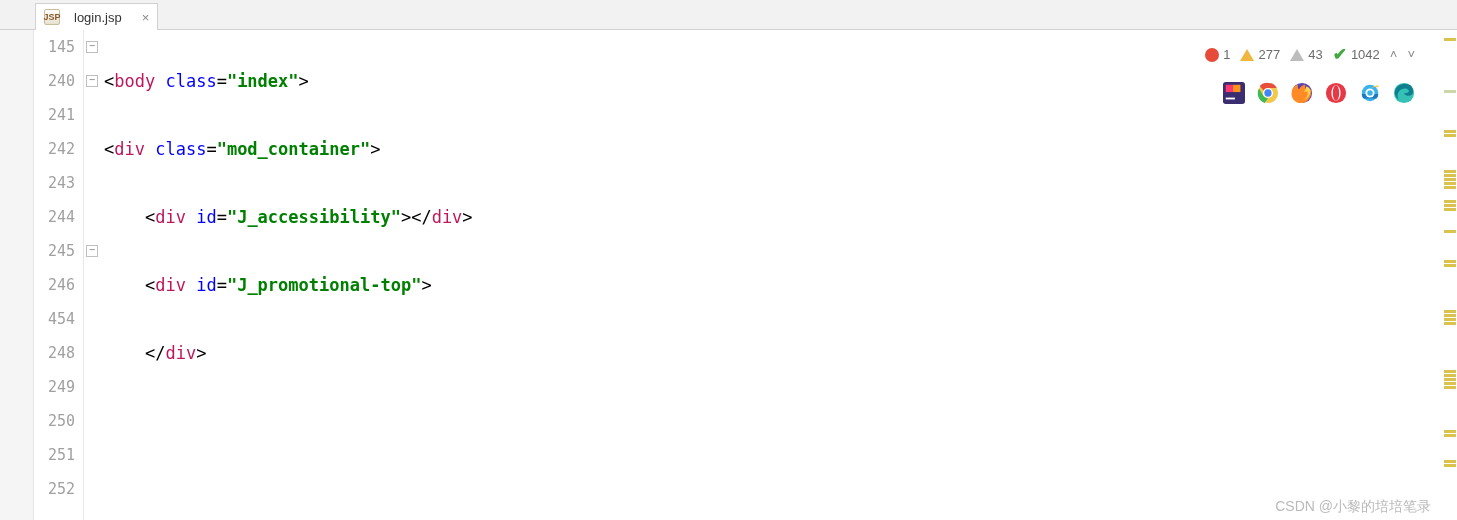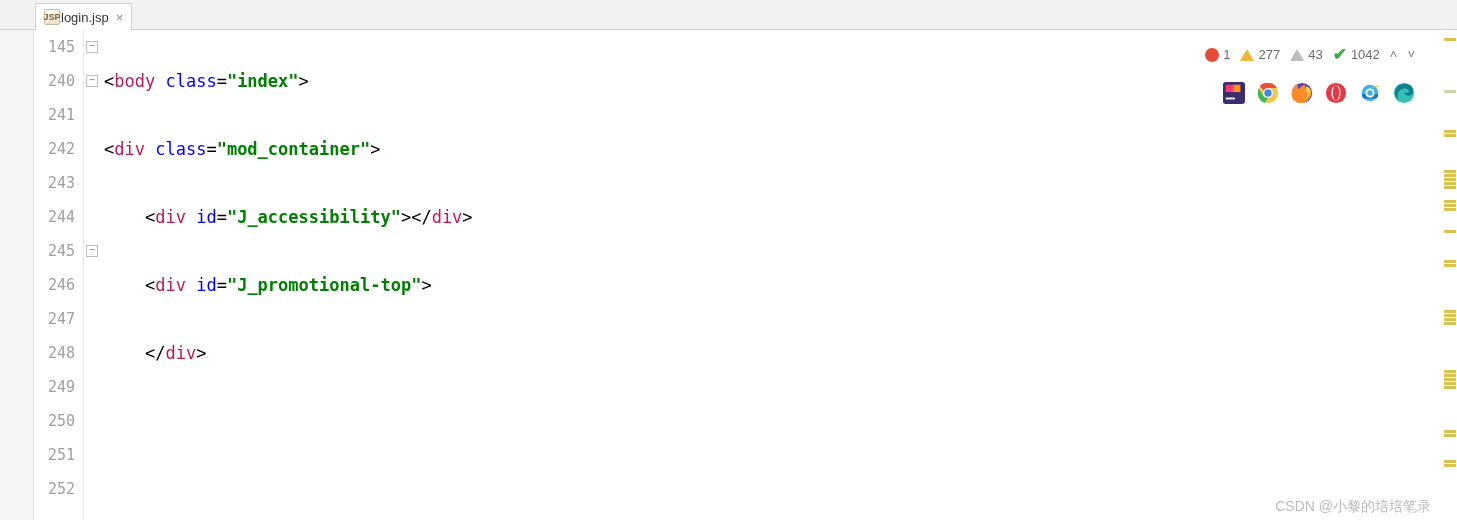--- a/index.html
+++ b/index.html
@@ -24,21 +24,21 @@
   .tab {
     display: flex;
     align-items: center;
     padding: 0 8px;
     background: #ffffff;
     border: 1px solid #d1d1d1;
     border-bottom: none;
     font-size: 13px;
     font-family: sans-serif;
     color: #333;
-    gap: 1px;
+    gap: 14px;
     min-height: 27px;
     margin-top: 3px;
   }
   .tab .jsp-icon-mini {
     width: 16px; height: 16px;
     display: inline-flex; align-items: center; justify-content: center;
     font-size: 9px; font-weight: bold;
     color: #8b5c2a;
     background: linear-gradient(#fff,#e7e1cf);
     border: 1px solid #c9bd9a;
@@ -235,21 +235,21 @@
   <div class="left-strip"></div>
   <div class="gutter">
     <div class="line">145</div>
     <div class="line">240</div>
     <div class="line">241</div>
     <div class="line">242</div>
     <div class="line">243</div>
     <div class="line">244</div>
     <div class="line">245</div>
     <div class="line">246</div>
-    <div class="line">247</div>
+    <div class="line">454</div>
     <div class="line">248</div>
     <div class="line">249</div>
     <div class="line">250</div>
     <div class="line">251</div>
     <div class="line">252</div>
   </div>
   <div class="fold-col">
     <span class="fold-handle" style="top:11px"></span>
     <span class="fold-handle" style="top:45px"></span>
     <span class="fold-handle" style="top:215px"></span>

